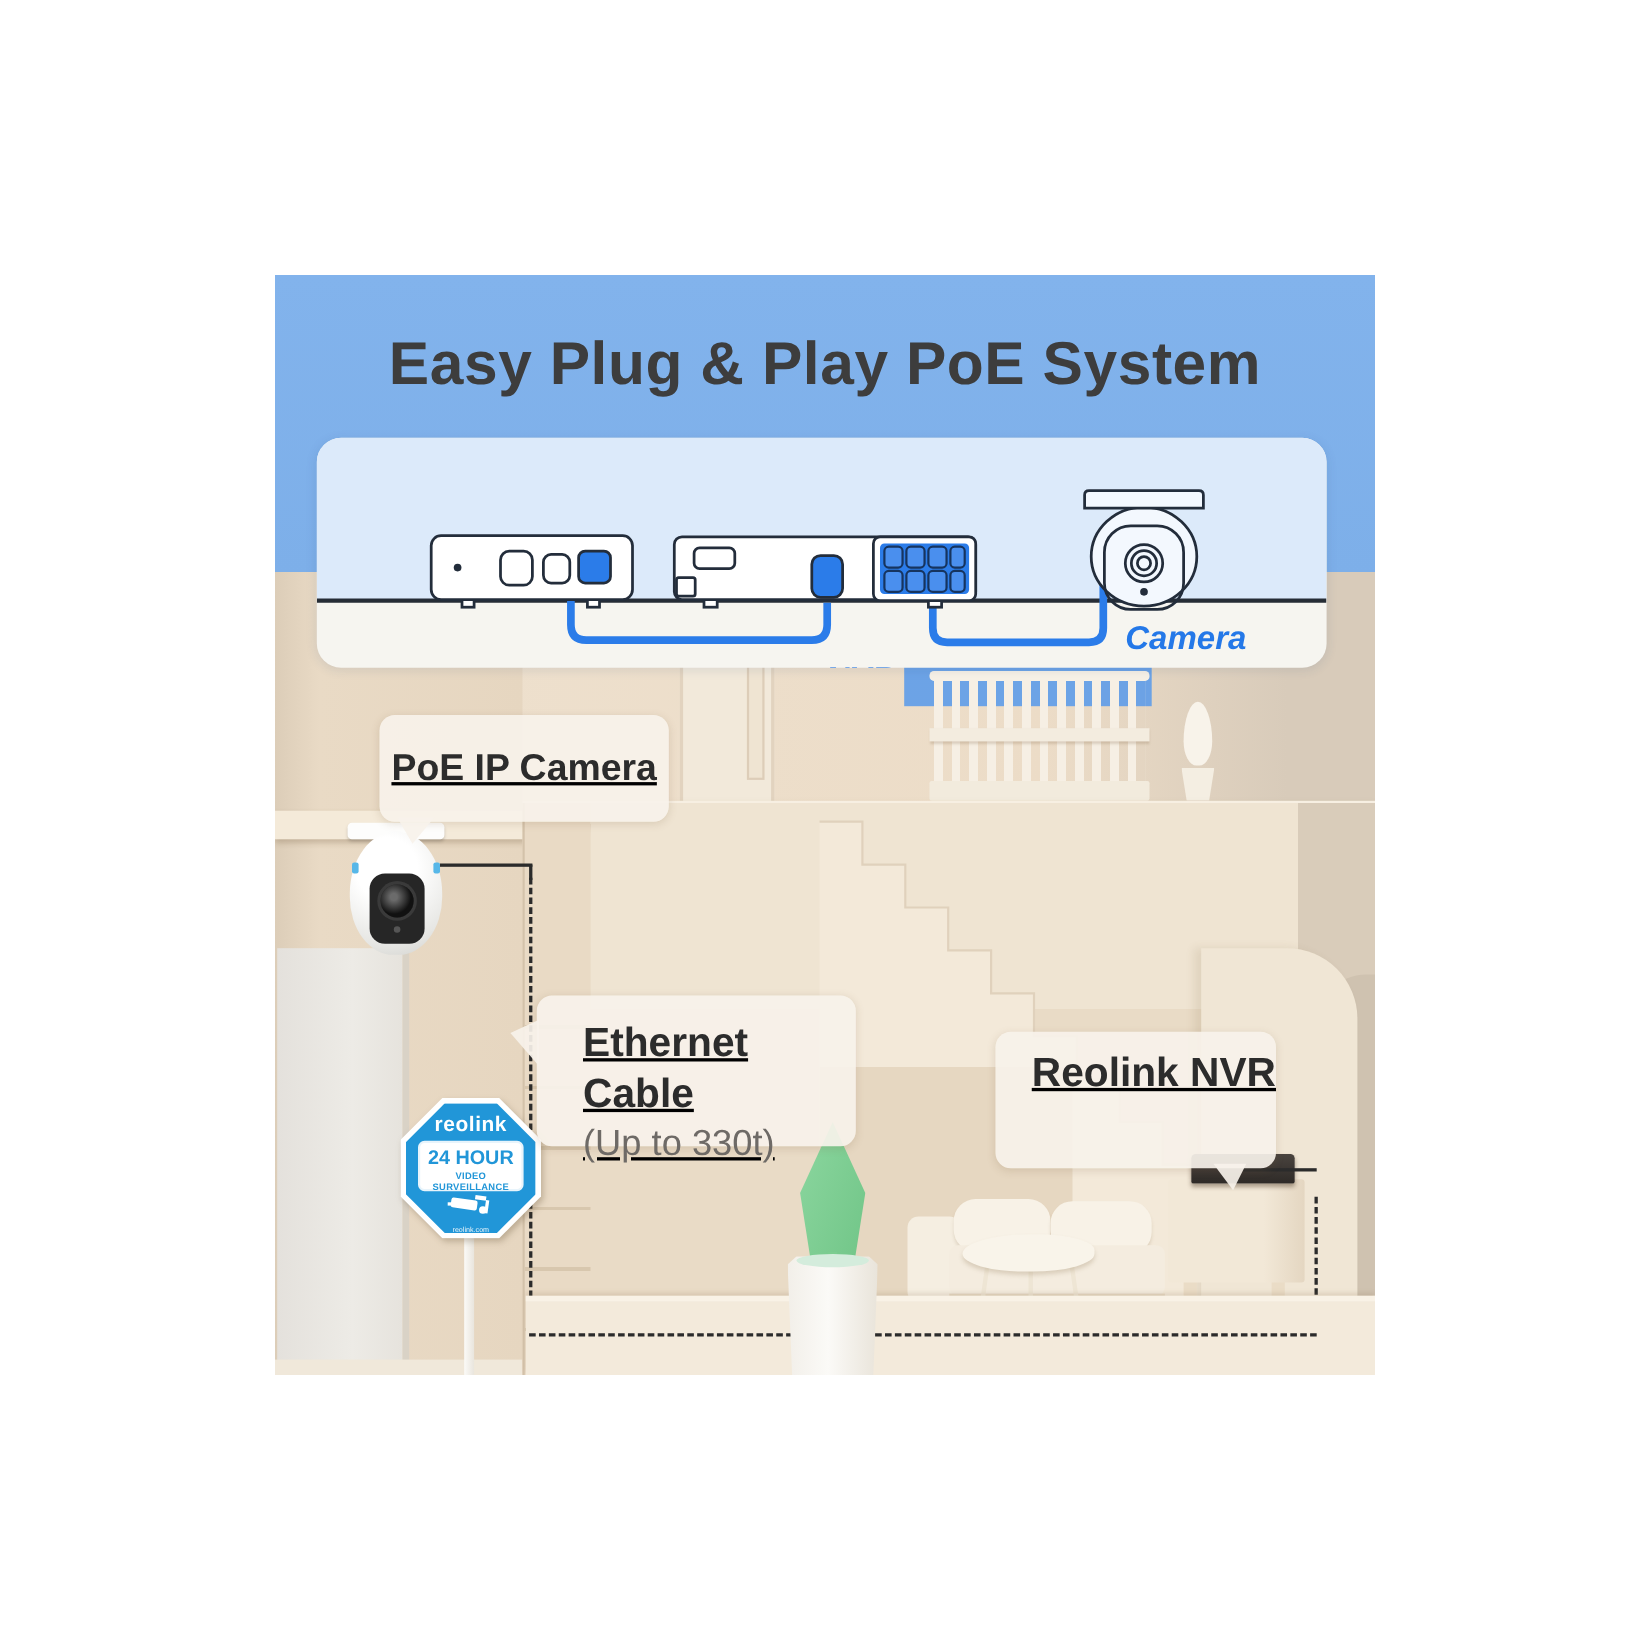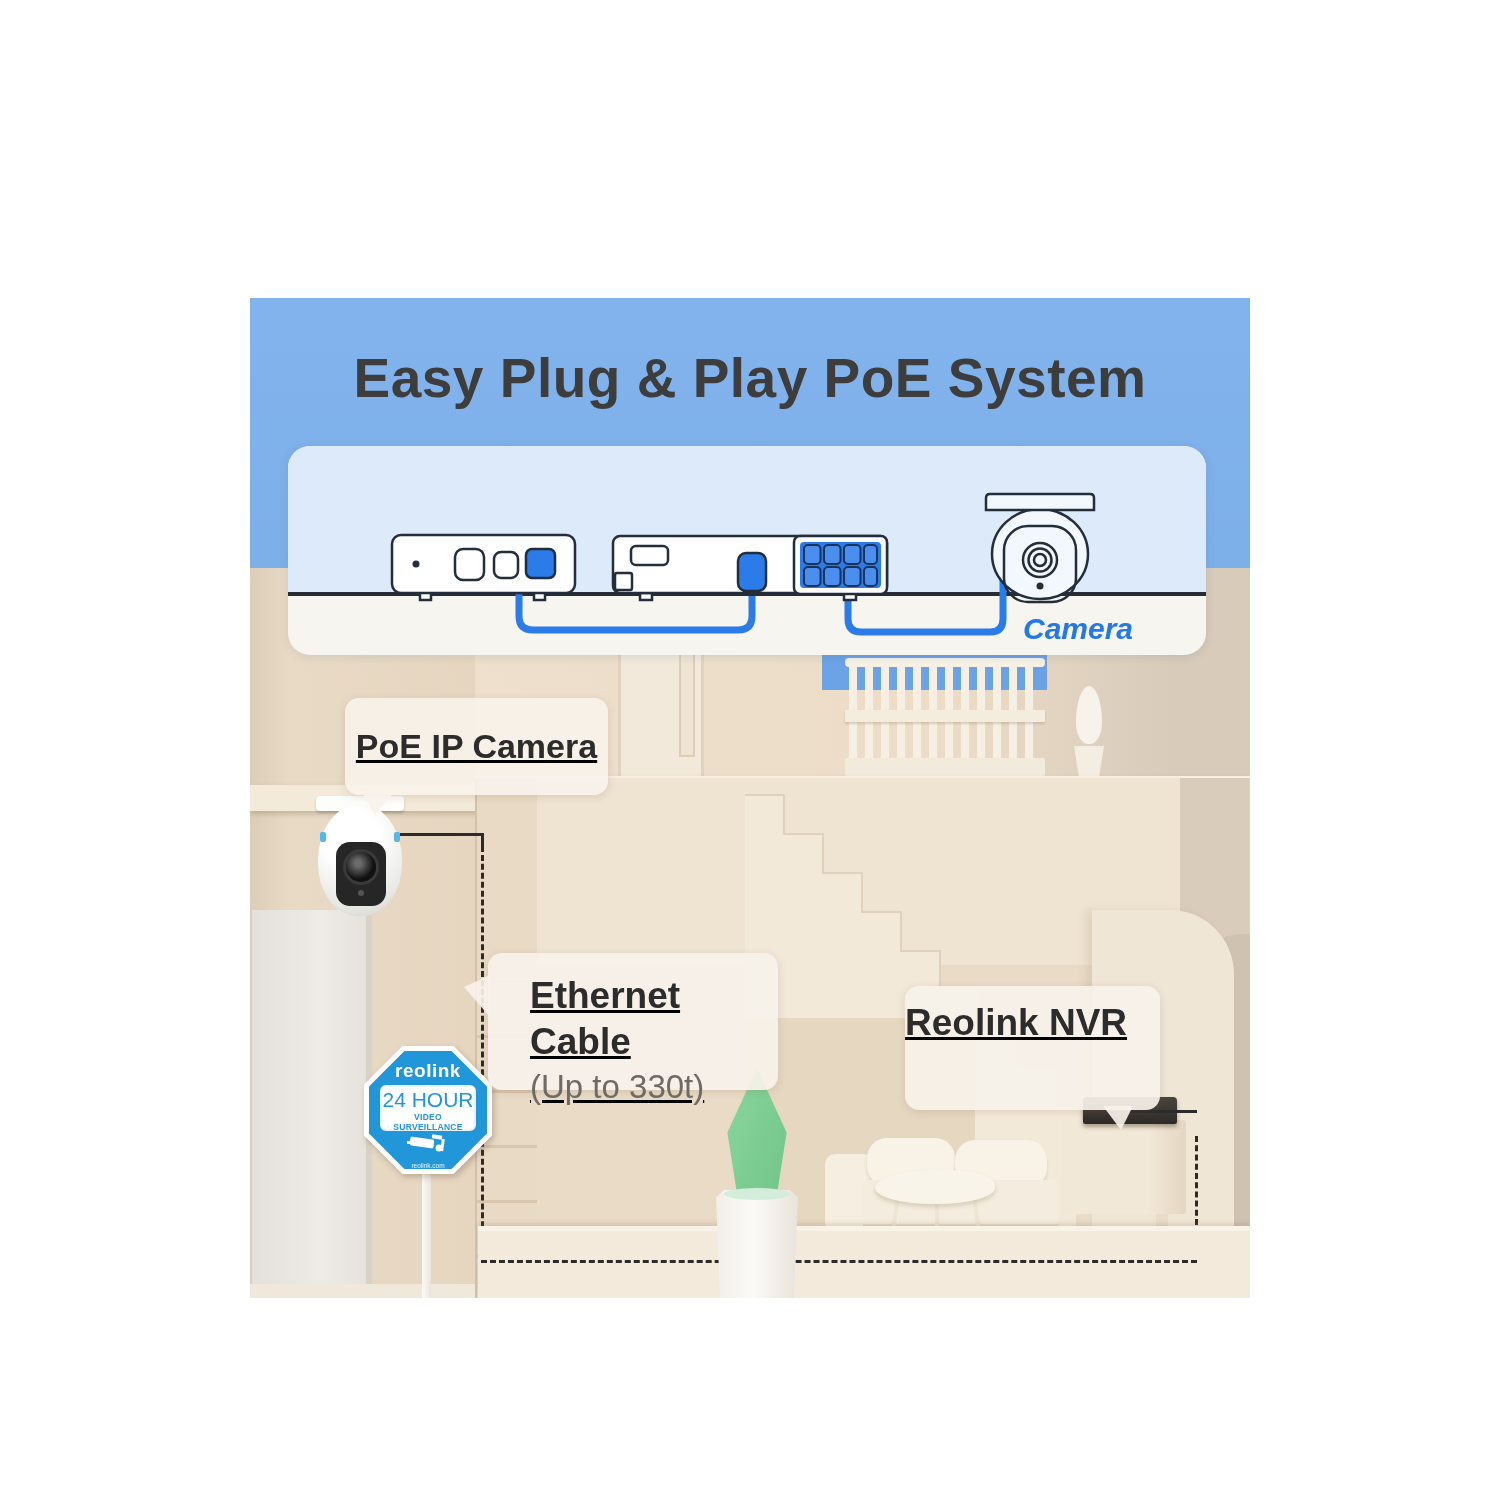--- a/index.html
+++ b/index.html
@@ -1,21 +1,21 @@
 <!DOCTYPE html>
 <html style="--sky: #7fb1ea; --accent-blue: #2478e8; --cable-blue: #2b7ce9; --outline-dark: #232d3b; --sign-blue: #2196d8; --title-text: #3d3d3d; --beige: #e7d9c5;"><head>
 <meta charset="utf-8">
 <style>
   :root{
     --sky:#7fb1ea; --accent-blue:#2478e8; --cable-blue:#2b7ce9; --outline-dark:#232d3b;
     --sign-blue:#2196d8; --title-text:#3d3d3d; --beige:#e7d9c5;
   }
   *{margin:0;padding:0;box-sizing:border-box;}
   html,body{width:1500px;height:1500px;background:#ffffff;font-family:"Liberation Sans","DejaVu Sans",sans-serif;}
-  #stage{position:absolute;left:250px;top:250px;width:1000px;height:1000px;overflow:hidden;margin-top:48px;}
+  #stage{position:absolute;left:250px;top:250px;width:1000px;height:1000px;overflow:hidden;}
   .abs{position:absolute;}
 
   
   .sky{left:0;top:0;width:1000px;height:272px;background:linear-gradient(180deg,#82b3ec,#7dafe9);}
   .title{left:0;top:48px;width:1000px;text-align:center;font-size:55px;font-weight:800;
          color:var(--title-text);letter-spacing:.5px;}
 
   
   .room{left:0;top:270px;width:1000px;height:730px;background:linear-gradient(90deg,#ecdfcc 0%,#ead9c4 60%,#d6c9b7 86%,#cfc3b2 100%);}
   .upper-wall{left:0;top:270px;width:1000px;height:212px;background:linear-gradient(90deg,#eee1cf 0%,#ecdcc7 70%,#d8cbba 92%);}
@@ -89,36 +89,36 @@
   .wall-cam .b1,.wall-cam .b2{position:absolute;top:36px;width:6px;height:10px;background:#57b7e8;border-radius:2px;}
   .wall-cam .b1{left:6px;} .wall-cam .b2{left:80px;}
 
   
   .sign{left:114px;top:748px;width:128px;height:128px;filter:drop-shadow(2px 3px 3px rgba(90,70,40,.3));}
   .sign .oct-w{position:absolute;inset:0;background:#ffffff;clip-path:polygon(30% 0,70% 0,100% 30%,100% 70%,70% 100%,30% 100%,0 70%,0 30%);}
   .sign .oct-b{position:absolute;inset:5px;background:var(--sign-blue);clip-path:polygon(30% 0,70% 0,100% 30%,100% 70%,70% 100%,30% 100%,0 70%,0 30%);}
   .sign .content{position:absolute;inset:0;text-align:center;color:#fff;}
   .sign .brand{margin-top:14px;font-size:19px;font-weight:700;letter-spacing:.5px;}
   .sign .box{margin:3px auto 0;width:96px;height:46px;background:#fff;border-radius:6px;border:2px solid #e8f4fb;}
-  .sign .l1{color:var(--sign-blue);font-weight:400;font-size:21px;line-height:24px;margin-top:1px;}
+  .sign .l1{color:var(--sign-blue);font-weight:700;font-size:18px;line-height:24px;margin-top:1px;}
   .sign .l2{color:var(--sign-blue);font-weight:700;font-size:8.5px;letter-spacing:.3px;}
   .sign .cam-glyph{margin-top:2px;}
   .sign .url{font-size:6.5px;opacity:.9;margin-top:1px;}
   .sign-post{left:172px;top:874px;width:9px;height:126px;background:linear-gradient(90deg,#fbfaf7,#e9e5dd);}
 
   
   .callout{background:rgba(247,242,234,.92);border-radius:14px;box-shadow:0 2px 8px rgba(120,95,60,.18);text-decoration:underline;}
   .c1{left:95px;top:400px;width:263px;height:97px;display:flex;align-items:center;justify-content:center;}
   .c1 .tri{position:absolute;left:16px;bottom:-20px;width:0;height:0;border-left:14px solid transparent;border-right:20px solid transparent;border-top:24px solid rgba(247,242,234,.92);}
   .c1 .label{font-size:34px;font-weight:800;color:#2c2c2c;}
   .c2{left:238px;top:655px;width:290px;height:137px;padding:20px 0 0 42px;}
   .c2 .tri{position:absolute;left:-24px;top:22px;width:0;height:0;border-top:12px solid transparent;border-bottom:30px solid transparent;border-right:26px solid rgba(247,242,234,.92);}
   .c2 .t,.c3 .t{font-size:37px;font-weight:800;color:#2c2c2c;line-height:46px;}
   .c2 .s,.c3 .s{font-size:33px;font-weight:400;color:#6e6a66;line-height:44px;}
-  .c3{left:655px;top:688px;width:255px;height:124px;padding-top:14px;text-align:left;}
+  .c3{left:655px;top:688px;width:255px;height:124px;padding-top:14px;text-align:right;}
   .c3 .tri{position:absolute;left:198px;bottom:-20px;width:0;height:0;border-left:18px solid transparent;border-right:12px solid transparent;border-top:24px solid rgba(247,242,234,.92);}
 
   
   .panel{left:38px;top:148px;width:918px;height:209px;border-radius:22px;background:#f6f5f0;overflow:hidden;box-shadow:0 2px 10px rgba(40,70,120,.12);}
   .panel .skyfill{position:absolute;left:0;top:0;width:100%;height:147px;background:#dceafa;}
   .dev-label{position:absolute;color:var(--accent-blue);font-size:30px;font-weight:600;white-space:nowrap;transform:translateX(-50%);font-style:italic;}
   .lab-nvr{left:494px;top:203px;}
   .lab-camera{left:790px;top:166px;}
 </style>
 </head>

